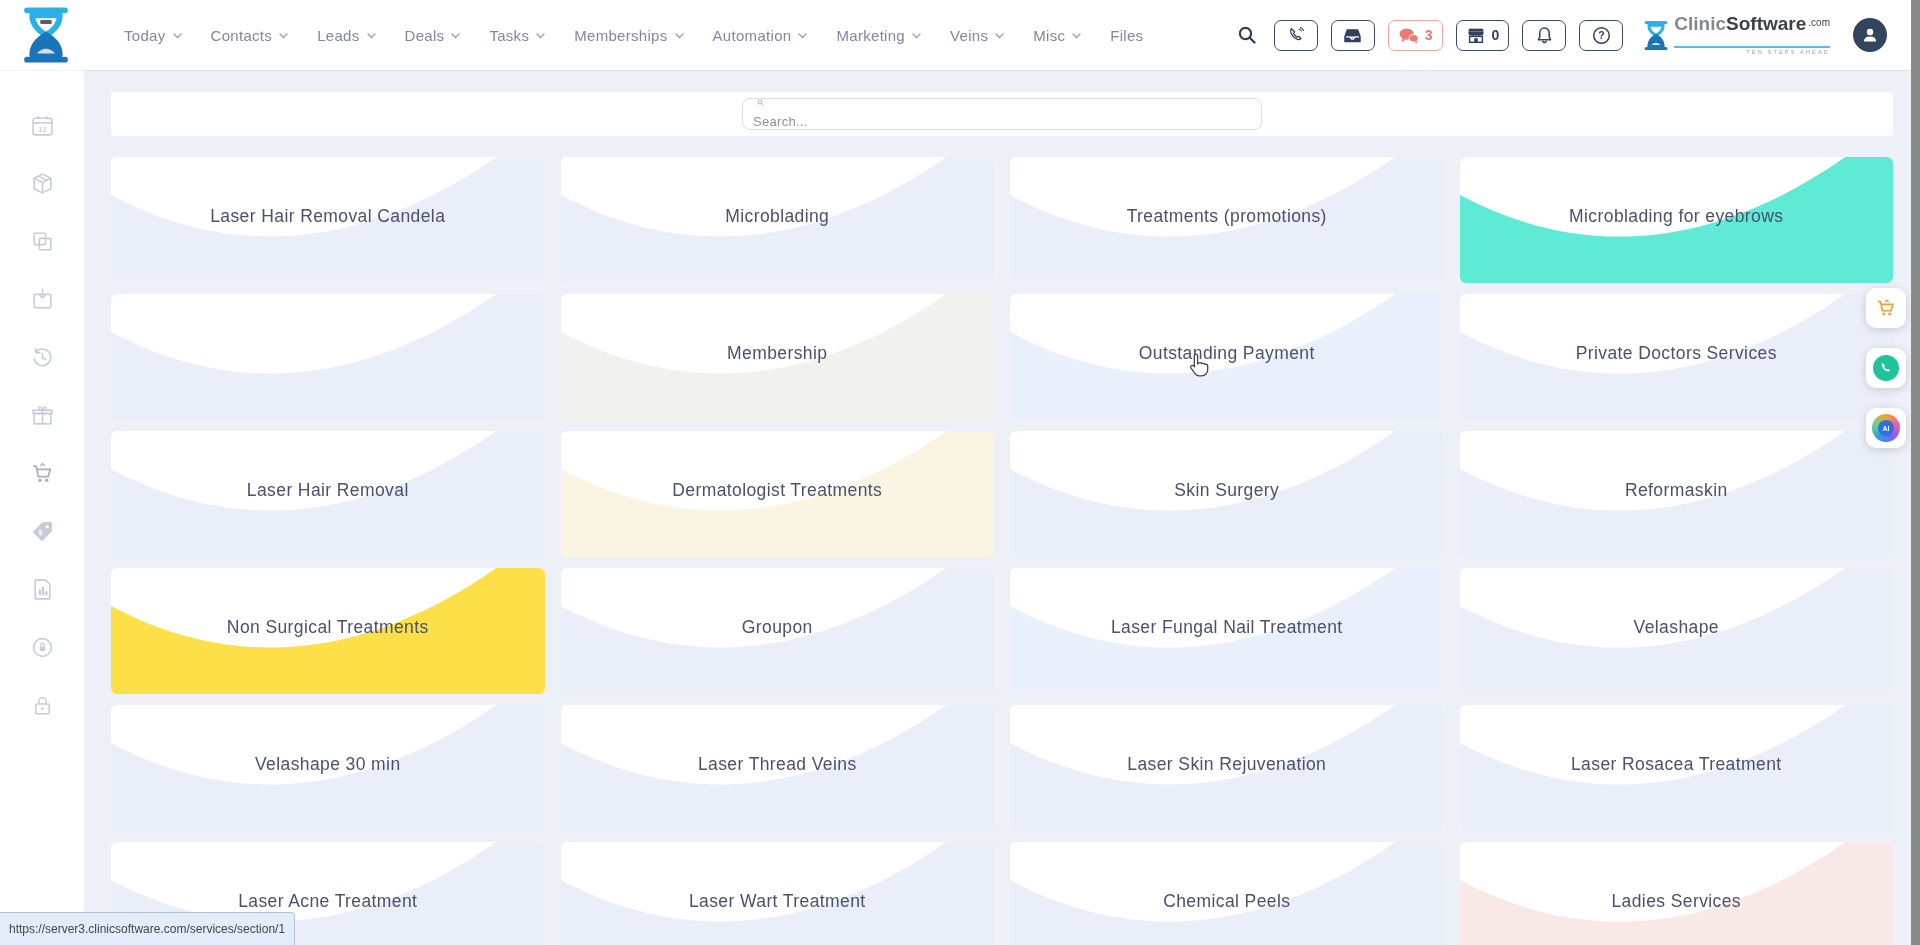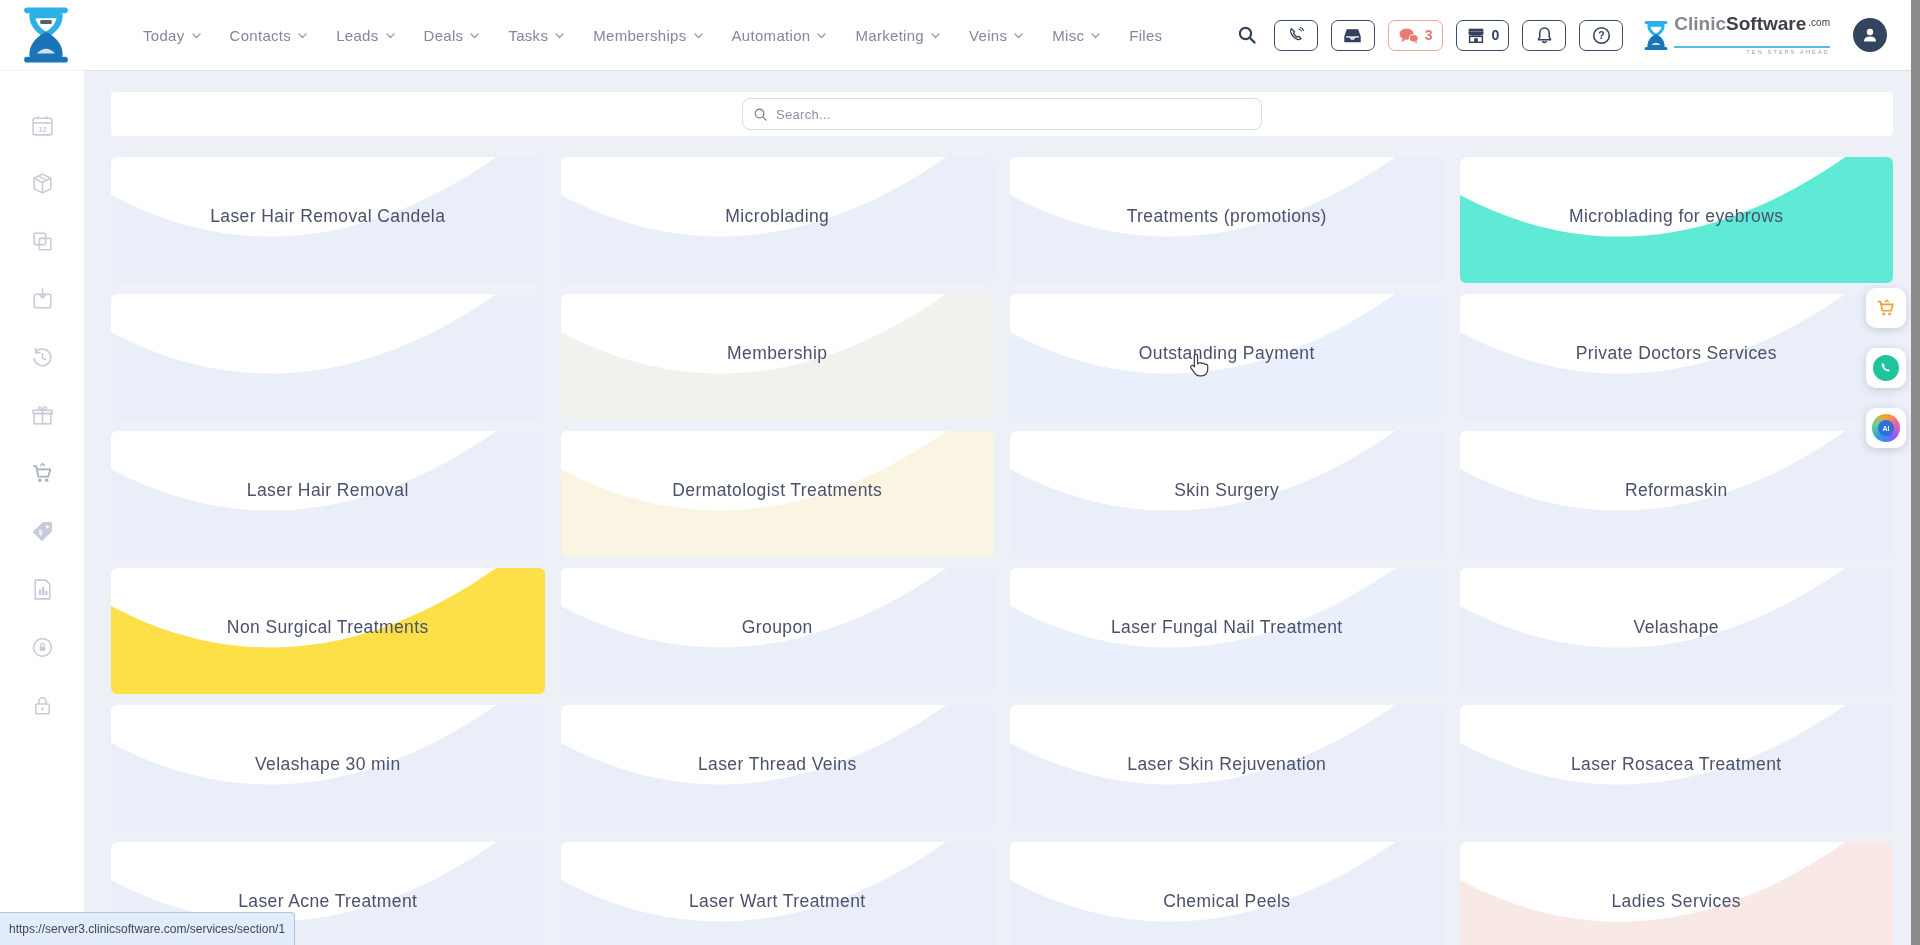--- a/index.html
+++ b/index.html
@@ -1,21 +1,21 @@
 <!DOCTYPE html>
 <html><head>
 <meta charset="utf-8">
 <style>
   * { margin:0; padding:0; box-sizing:border-box; }
   html,body { width:1920px; height:945px; overflow:hidden; font-family:"Liberation Sans", sans-serif; background:#edf0f7; }
 
   
   .topbar { position:absolute; left:0; top:0; width:1911px; height:70px; background:#ffffff; display:flex; align-items:center; z-index:30; box-shadow:0 1px 0 rgba(0,0,0,.05); }
   .brand-left { width:92px; display:flex; justify-content:center; align-items:center; }
-  .nav { display:flex; align-items:center; gap:29px; margin-left:51px; }
+  .nav { display:flex; align-items:center; gap:29px; margin-left:32px; }
   .nav-item { display:flex; align-items:center; gap:7px; cursor:pointer; color:#8286a0; font-size:15px; letter-spacing:.3px; }
   .nav-item svg { margin-top:2px; }
   .top-right { margin-left:auto; display:flex; align-items:center; gap:13px; margin-right:24px; }
   .icon-btn { height:31px; min-width:44px; padding:0 9px; border:1.5px solid #3d4c66; border-radius:7px; background:#fff; display:flex; align-items:center; justify-content:center; gap:6px; cursor:pointer; }
   .icon-btn.alert { border-color:#f0a49d; }
   .badge-red { color:#e9746b; font-size:14px; font-weight:bold; }
   .badge-dark { color:#33415c; font-size:14px; font-weight:bold; }
   .plain-icon { cursor:pointer; display:flex; align-items:center; margin-right:4px; }
 
   .brand-lockup { display:flex; align-items:center; gap:6px; margin-left:8px; cursor:pointer; }
@@ -27,21 +27,21 @@
   .brand-tag { color:#9a9da5; font-size:5.5px; letter-spacing:2.2px; align-self:flex-end; margin-top:2px; }
   .avatar { width:34px; height:34px; border-radius:50%; background:#33455e; display:flex; align-items:center; justify-content:center; margin-left:10px; cursor:pointer; }
 
   
   .sidebar { position:absolute; left:0; top:70px; width:84px; height:875px; background:#ffffff; display:flex; flex-direction:column; align-items:center; padding-top:42px; gap:32px; z-index:20; }
   .side-icon { width:26px; height:26px; display:flex; align-items:center; justify-content:center; cursor:pointer; }
 
   
   .main { position:absolute; left:92px; top:70px; width:1819px; height:875px; background:#edf0f7; }
   .searchbar-wrap { position:absolute; left:19px; top:22px; width:1782px; height:44px; background:#ffffff; border-radius:4px; display:flex; align-items:center; justify-content:center; }
-  .search-box { width:520px; height:32px; border:1px solid #d9dde8; border-radius:8px; display:flex; align-items:center; padding:0 10px; gap:8px; background:#fff; }
+  .search-box { width:520px; height:32px; border:1px solid #d9dde8; border-radius:8px; display:flex; align-items:flex-start; padding:0 10px; gap:8px; background:#fff;flex-direction:column; }
   .search-box input { border:none; outline:none; flex:1; font-size:13px; color:#4b506c; font-family:"Liberation Sans",sans-serif; letter-spacing:.3px; }
   .search-box input::placeholder { color:#8b90a2; }
 
   .grid { position:absolute; left:19px; top:87px; width:1782px; display:grid; grid-template-columns:repeat(4,1fr); column-gap:16px; row-gap:11px; }
   .card { position:relative; height:126px; border-radius:6px; overflow:hidden; cursor:pointer; background:#eaeef8; }
   .card .wave { position:absolute; left:0; top:0; width:100%; height:100%; }
   .card-label { position:absolute; left:0; right:0; top:49px; text-align:center; font-size:17.5px; color:#4b506c; letter-spacing:.4px; z-index:2; }
 
   
   .float-stack { position:absolute; right:14px; top:288px; display:flex; flex-direction:column; gap:20px; z-index:40; }

